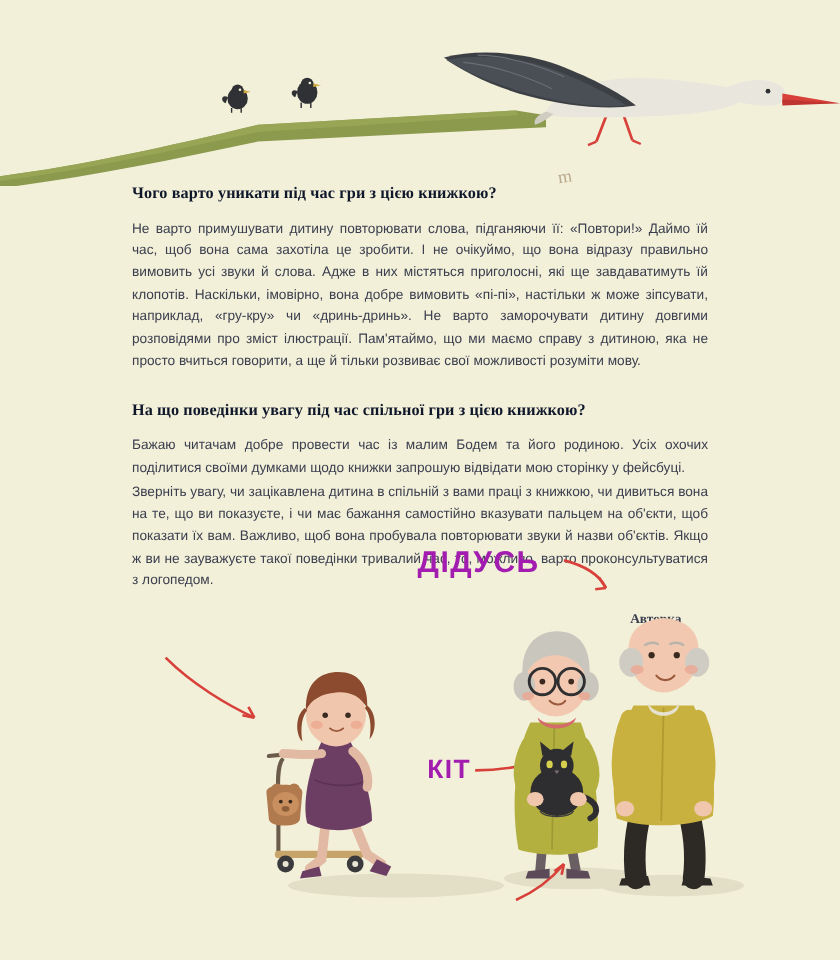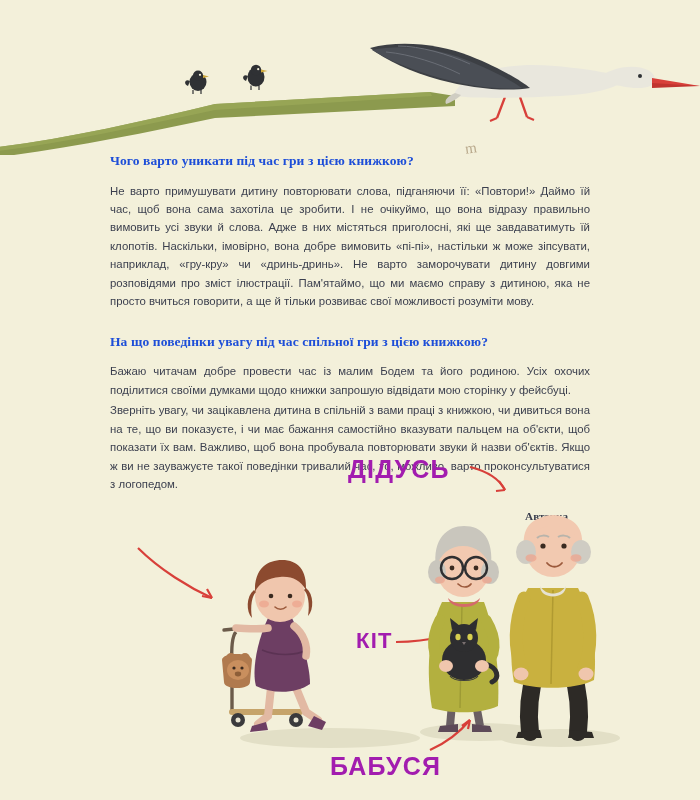--- a/index.html
+++ b/index.html
@@ -35,21 +35,21 @@
   .text-col {
     position: absolute;
     left: 110px;
     top: 152px;
     width: 480px;
   }
   .heading {
     font-family: "Liberation Serif", serif;
     font-weight: bold;
     font-size: 13.5px;
-    color: #1d4ed8;
+    color: #0f172a;
     letter-spacing: .1px;
     margin: 0 0 12px 0;
     line-height: 1.3;
   }
   .heading2 {
     margin-top: 22px;
   }
   .para {
     font-family: Liberation Sans, sans-serif;
     font-size: 11.4px;
@@ -312,15 +312,14 @@
         <ellipse cx="531" cy="138" rx="5.5" ry="3.8" fill="#eda48e" opacity=".75"></ellipse>
         <ellipse cx="576" cy="138" rx="5.5" ry="3.8" fill="#eda48e" opacity=".75"></ellipse>
         <path d="M547,143 C551,148 558,148 562,143" stroke="#9c5a3c" stroke-width="1.8" fill="none" stroke-linecap="round"></path>
       </g>
 
     </svg>
   </div>
 
   <div class="label label-didus">ДІДУСЬ</div>
   <div class="label label-kit">КІТ</div>
-  <div class="label label-babusia">БАБУСЯ</div>
 
 </div>
 
 </body></html>

